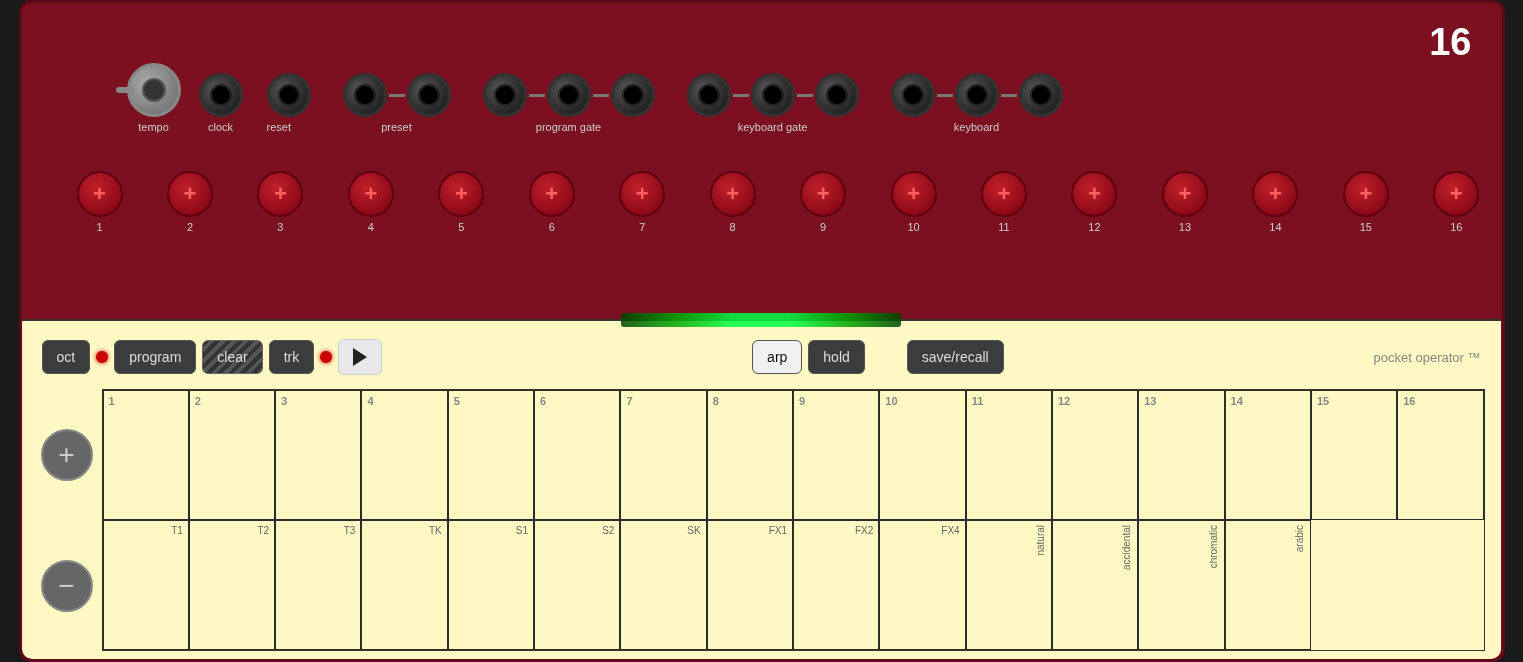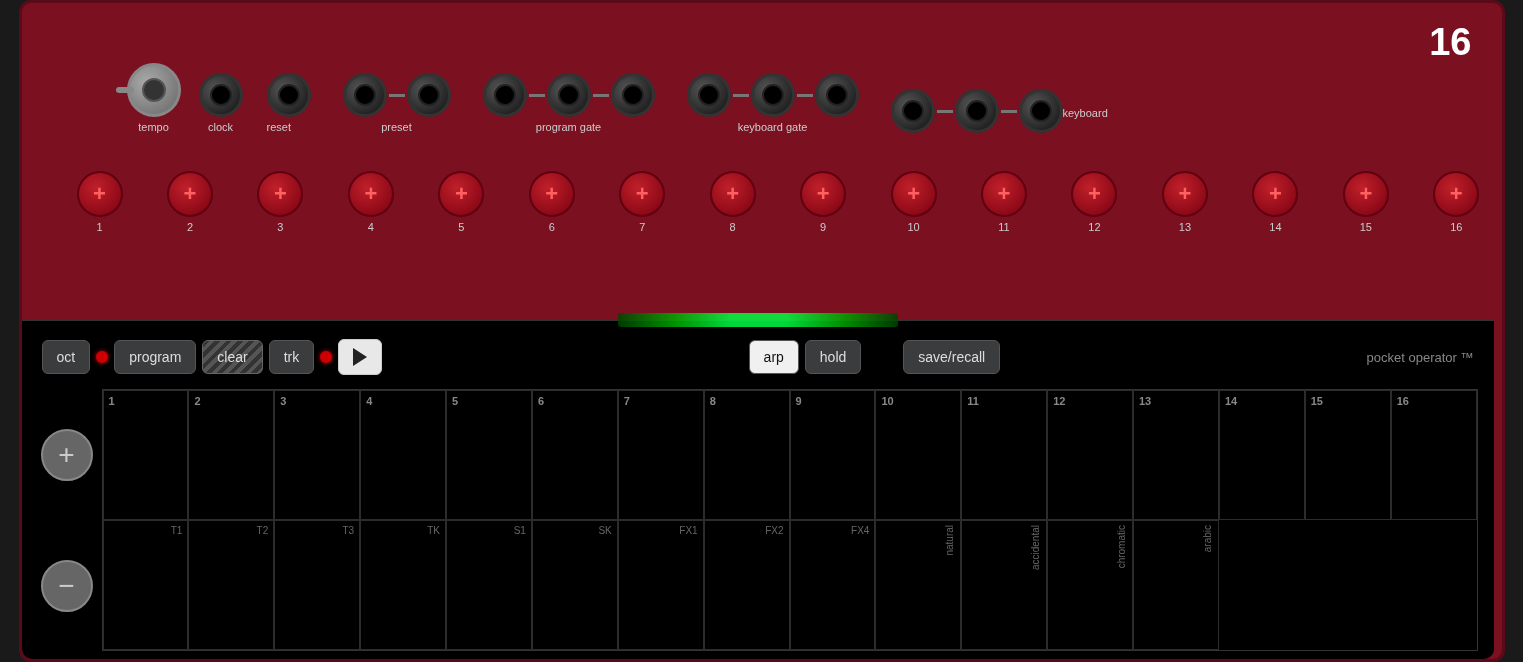--- a/index.html
+++ b/index.html
@@ -110,23 +110,23 @@
       font-size: 11px;
       margin-top: 4px;
       text-align: center;
     }
 
     
     .bottom-panel {
       position: absolute;
       bottom: 0;
       left: 0;
-      right: 8px;
+      right: 1px;
       height: 340px;
-      background: #000000;
+      background: #fef9c3;
       border-top: 2px solid #333;
       border-radius: 0 0 10px 10px;
     }
     
     .led-bar {
       position: absolute;
       top: -8px;
       left: 50%;
       transform: translateX(-50%);
       width: 280px;
@@ -297,21 +297,21 @@
       <div style="display:flex;align-items:center;gap:2px;">
         <div class="jack"></div>
         <div class="line-h"></div>
         <div class="jack"></div>
         <div class="line-h"></div>
         <div class="jack"></div>
       </div>
       <span class="jack-label">keyboard gate</span>
     </div>
 
-    <div style="display:flex;flex-direction:row;align-items:center;">
+    <div style="display:flex;flex-direction:column;align-items:center;">
       <div style="display:flex;align-items:center;gap:2px;">
         <div class="jack"></div>
         <div class="line-h"></div>
         <div class="jack"></div>
         <div class="line-h"></div>
         <div class="jack"></div>
       </div>
       <span class="jack-label">keyboard</span>
     </div>
   </div>
@@ -473,20 +473,23 @@
         <div class="grid-cell">
             <span class="cell-label">T3</span>
           </div>
         <div class="grid-cell">
             <span class="cell-label">TK</span>
           </div>
         <div class="grid-cell">
             <span class="cell-label">S1</span>
           </div>
         <div class="grid-cell">
+            <span class="cell-label">S2</span>
+          </div>
+        <div class="grid-cell">
             <span class="cell-label">SK</span>
           </div>
         <div class="grid-cell">
             <span class="cell-label">FX1</span>
           </div>
         <div class="grid-cell">
             <span class="cell-label">FX2</span>
           </div>
         <div class="grid-cell">
             <span class="cell-label">FX4</span>

